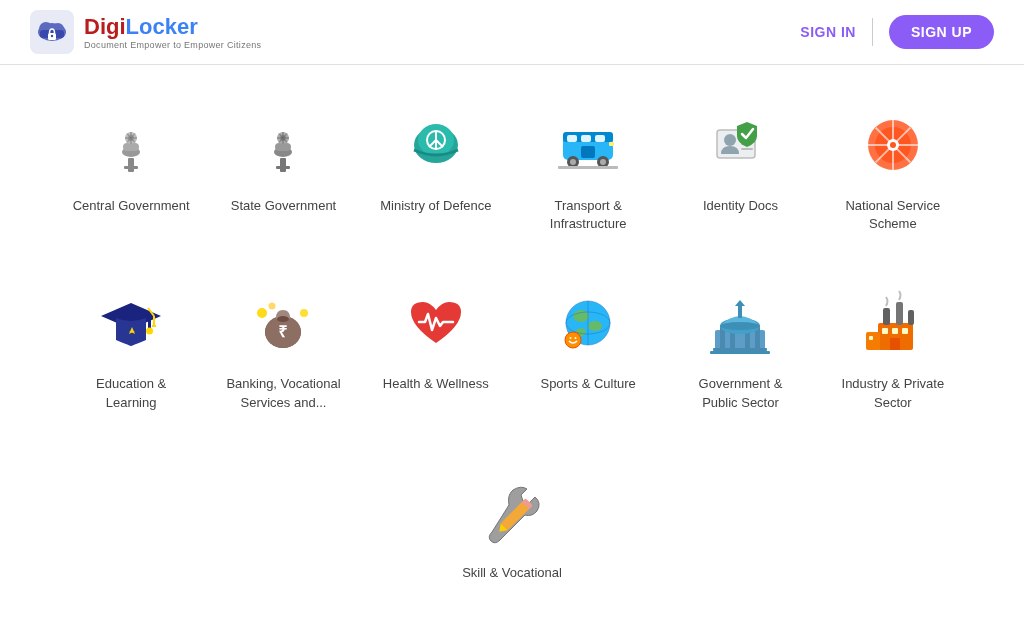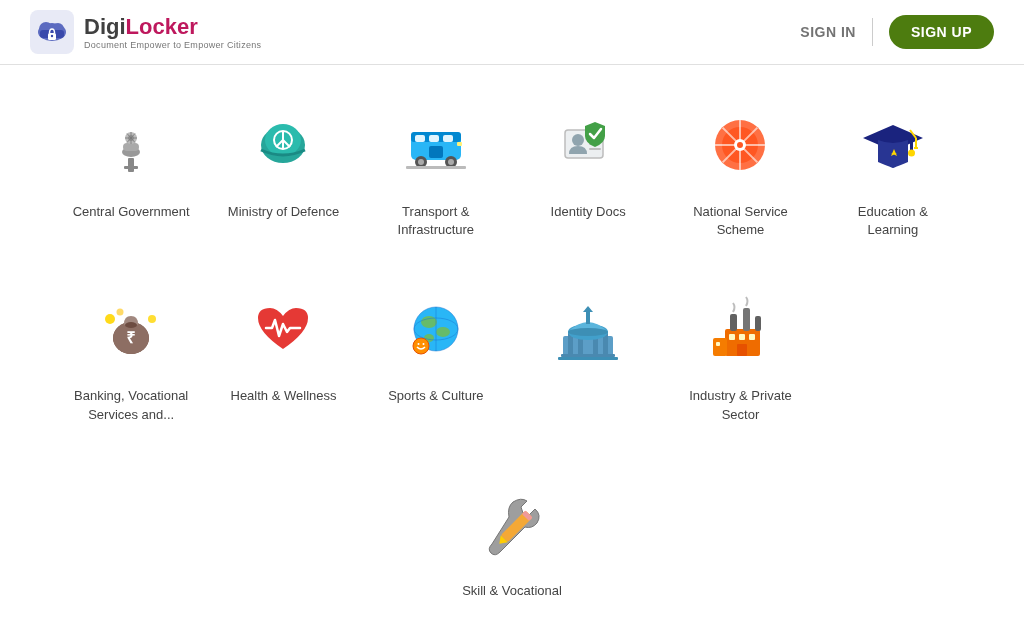--- a/index.html
+++ b/index.html
@@ -22,38 +22,38 @@
     .logo-icon {
       width: 44px;
       height: 44px;
     }
     .logo-text-block { display: flex; flex-direction: column; }
     .logo-title {
       font-size: 22px;
       font-weight: bold;
       color: #1a237e;
     }
-    .logo-title span { color: #404040; }
+    .logo-title span { color: #b91c1c; }
     .logo-subtitle {
       font-size: 9px;
       color: #777;
       letter-spacing: 0.3px;
     }
     .header-actions { display: flex; align-items: center; gap: 16px; }
     .sign-in-btn {
       background: none;
       border: none;
       font-size: 14px;
       font-weight: 600;
-      color: #737373;
+      color: #8b5cf6;
       cursor: pointer;
       letter-spacing: 0.5px;
     }
     .sign-up-btn {
-      background: #4d7c0f;
+      background: #8b5cf6;
       color: #fff;
       border: none;
       border-radius: 25px;
       padding: 9px 22px;
       font-size: 14px;
       font-weight: 600;
       cursor: pointer;
       letter-spacing: 0.5px;
     }
 
@@ -80,21 +80,20 @@
       display: flex;
       align-items: center;
       justify-content: center;
       margin-bottom: 12px;
     }
     .category-label {
       font-size: 13px;
       color: #444;
       text-align: center;
       line-height: 1.4;
-      margin-top: 6px;
     }
 
     
     .bottom-row {
       display: flex;
       justify-content: center;
       gap: 52px;
       margin-top: 10px;
     }
 
@@ -121,21 +120,21 @@
       <ellipse cx="16" cy="19" rx="7" ry="7" fill="#5c6bc0"></ellipse>
       <ellipse cx="28" cy="19" rx="6" ry="6" fill="#5c6bc0"></ellipse>
       <rect x="10" y="20" width="24" height="8" rx="3" fill="#3949ab"></rect>
 
       <rect x="18" y="23" width="8" height="7" rx="1.5" fill="#fff"></rect>
       <path d="M19.5 23 Q19.5 19 22 19 Q24.5 19 24.5 23" stroke="#fff" stroke-width="1.5" fill="none"></path>
       <circle cx="22" cy="26" r="1.2" fill="#3949ab"></circle>
     </svg>
     <div class="logo-text-block">
       <div class="logo-title">
-        <span>Digi</span><span style="color:#be185d">Locker</span>
+        <span>Digi</span><span style="color:#3b82f6">Locker</span>
       </div>
       <div class="logo-subtitle">Document Empower to Empower Citizens</div>
     </div>
   </div>
   <div class="header-actions">
     <button class="sign-in-btn">SIGN IN</button>
     <div class="header-divider"></div>
     <button class="sign-up-btn">SIGN UP</button>
   </div>
 </header>
@@ -159,20 +158,37 @@
 
           <line x1="35" y1="22" x2="35" y2="34" stroke="#777" stroke-width="0.8"></line>
           <line x1="29" y1="28" x2="41" y2="28" stroke="#777" stroke-width="0.8"></line>
           <line x1="31" y1="23.5" x2="39" y2="32.5" stroke="#777" stroke-width="0.8"></line>
           <line x1="39" y1="23.5" x2="31" y2="32.5" stroke="#777" stroke-width="0.8"></line>
         </svg>
       </div>
       <div class="category-label">Central Government</div>
     </div>
 
+    <div class="category-item">
+      <div class="category-icon">
+        <svg viewBox="0 0 70 70" class="icon-svg">
+          <rect x="32" y="48" width="6" height="14" fill="#777" rx="1"></rect>
+          <rect x="28" y="56" width="14" height="3" fill="#777" rx="1"></rect>
+          <ellipse cx="35" cy="42" rx="9" ry="5" fill="#888"></ellipse>
+          <rect x="27" y="33" width="16" height="8" rx="4" fill="#999"></rect>
+          <circle cx="35" cy="28" r="6" fill="#aaa"></circle>
+          <circle cx="35" cy="28" r="3" fill="#888"></circle>
+          <line x1="35" y1="22" x2="35" y2="34" stroke="#666" stroke-width="0.8"></line>
+          <line x1="29" y1="28" x2="41" y2="28" stroke="#666" stroke-width="0.8"></line>
+          <line x1="31" y1="23.5" x2="39" y2="32.5" stroke="#666" stroke-width="0.8"></line>
+          <line x1="39" y1="23.5" x2="31" y2="32.5" stroke="#666" stroke-width="0.8"></line>
+        </svg>
+      </div>
+      <div class="category-label">State Government</div>
+    </div>
 
     <div class="category-item">
       <div class="category-icon">
         <svg viewBox="0 0 70 70" class="icon-svg">
 
           <ellipse cx="35" cy="35" rx="22" ry="18" fill="#26a69a"></ellipse>
           <ellipse cx="35" cy="30" rx="18" ry="16" fill="#2bbbad"></ellipse>
 
           <circle cx="35" cy="30" r="9" fill="none" stroke="#fff" stroke-width="2"></circle>
           <line x1="35" y1="21" x2="35" y2="39" stroke="#fff" stroke-width="2"></line>
@@ -343,20 +359,21 @@
 
           <ellipse cx="35" cy="38" rx="20" ry="4" fill="#3d8fb5"></ellipse>
 
           <rect x="33" y="18" width="4" height="12" fill="#3d8fb5"></rect>
           <polygon points="35,12 30,18 40,18" fill="#3d8fb5"></polygon>
 
           <rect x="8" y="60" width="54" height="3" rx="1" fill="#4a89b0"></rect>
           <rect x="5" y="63" width="60" height="3" rx="1" fill="#3d8fb5"></rect>
         </svg>
       </div>
+      <div class="category-label">Government &amp; Public Sector</div>
     </div>
 
     <div class="category-item">
       <div class="category-icon">
         <svg viewBox="0 0 70 70" class="icon-svg">
 
           <rect x="20" y="35" width="35" height="27" rx="2" fill="#ef6c00"></rect>
 
           <rect x="25" y="20" width="7" height="17" rx="2" fill="#616161"></rect>
           <rect x="38" y="14" width="7" height="23" rx="2" fill="#757575"></rect>

